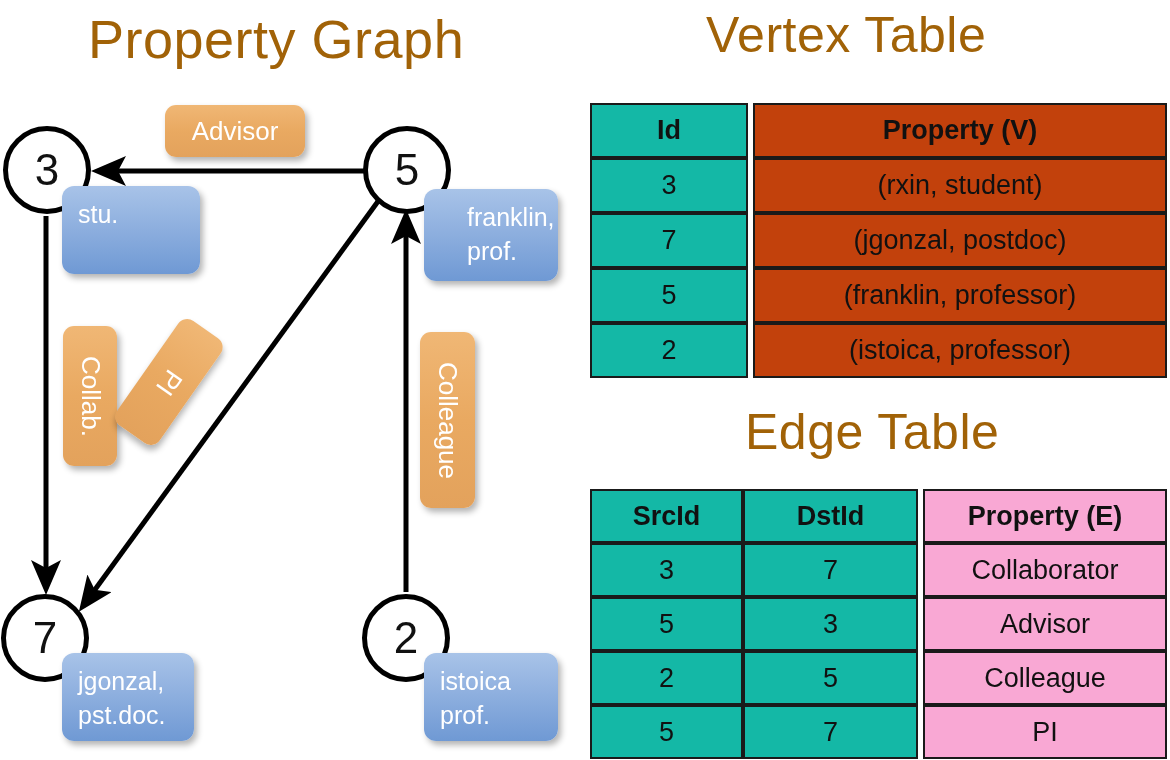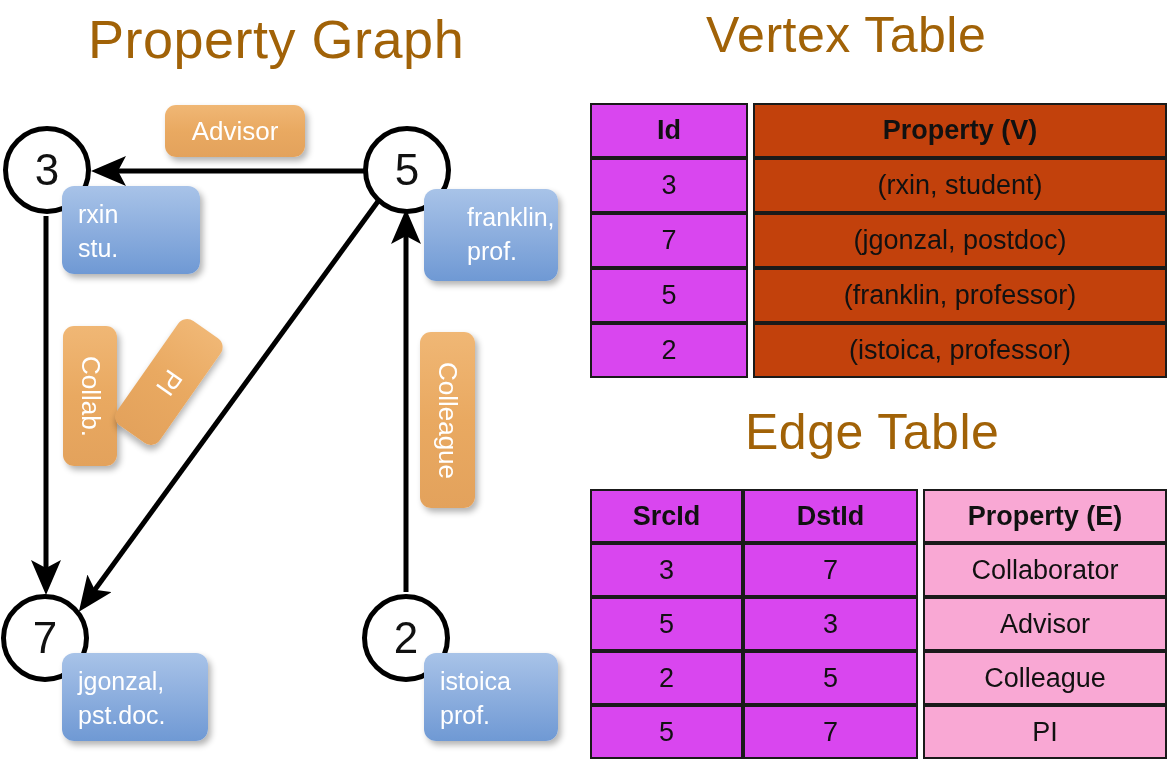--- a/index.html
+++ b/index.html
@@ -55,21 +55,21 @@
     color: #ffffff;
     font-size: 25px;
     font-weight: 300;
     line-height: 1.35;
     padding: 12px 0 0 16px;
     box-sizing: border-box;
     z-index: 8;
   }
   #box-rxin     { left: 62px;  top: 186px; width: 138px; height: 88px; }
   #box-franklin { left: 424px; top: 189px; width: 134px; height: 92px; padding-left: 43px; }
-  #box-jgonzal  { left: 62px;  top: 653px; width: 146px; height: 88px; }
+  #box-jgonzal  { left: 62px;  top: 653px; width: 132px; height: 88px; }
   #box-istoica  { left: 424px; top: 653px; width: 134px; height: 88px; }
   .prop-line { display: block; }
 
   
   .edge-label {
     position: absolute;
     border-radius: 11px;
     background: linear-gradient(to bottom, #f0b775 0%, #e9a961 50%, #e3a25c 100%);
     box-shadow: 3px 4px 6px rgba(0,0,0,0.30);
     color: #ffffff;
@@ -95,21 +95,21 @@
     border-spacing: 0;
     table-layout: fixed;
   }
   .tbl td {
     border: 2px solid #1a1a1a;
     text-align: center;
     font-size: 27px;
     font-weight: 300;
     color: #111;
     padding: 0;
-    background: #d946ef;
+    background: #14b8a6;
     box-sizing: border-box;
   }
   .tbl td.hdr { font-weight: 700; font-size: 27px; }
   .tbl td.gap { border: none; background: transparent; width: 5px; }
 
   #vertex-table { left: 590px; top: 103px; }
   #vertex-table td { height: 55px; }
   #vertex-table .c-id   { width: 158px; }
   #vertex-table .c-prop { width: 414px; background: #c2410c; }
 
@@ -151,21 +151,20 @@
     <span>5</span>
   </div>
   <div class="node-circle" id="node-7">
     <span>7</span>
   </div>
   <div class="node-circle" id="node-2">
     <span>2</span>
   </div>
 
   <div class="prop-box" id="box-rxin">
-    <span class="prop-line">rxin</span>
     <span class="prop-line">stu.</span>
   </div>
   <div class="prop-box" id="box-franklin">
     <span class="prop-line">franklin,</span>
     <span class="prop-line">prof.</span>
   </div>
   <div class="prop-box" id="box-jgonzal">
     <span class="prop-line">jgonzal,</span>
     <span class="prop-line">pst.doc.</span>
   </div>

